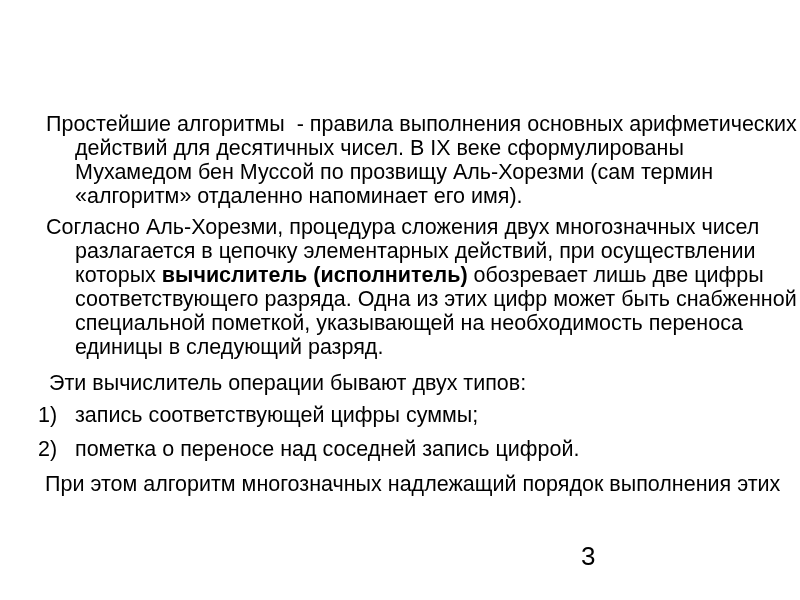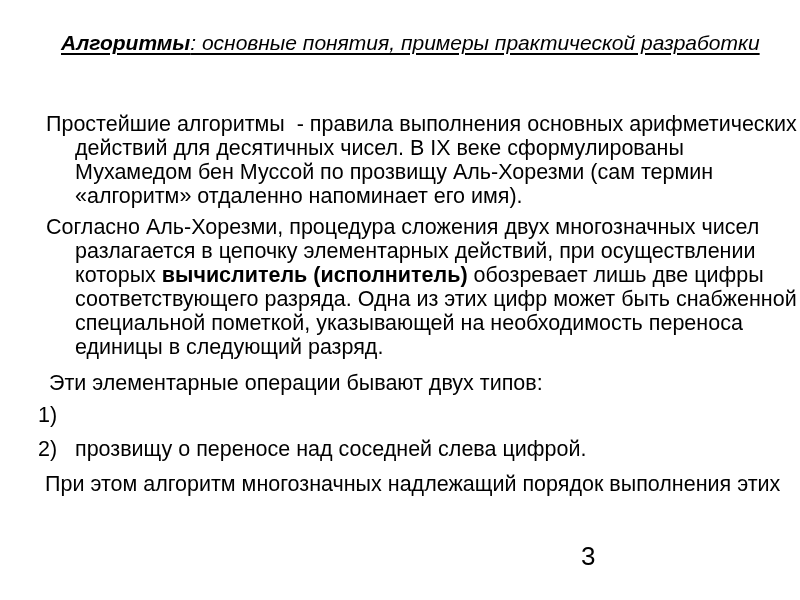--- a/index.html
+++ b/index.html
@@ -73,49 +73,49 @@
     top: 542px;
     font-size: 26px;
     line-height: 28px;
   }
 </style>
 </head>
 <body>
 
 <div class="slide">
 
-  <div class="slide-title"><span class="lead">Алгоритмы</span><span>: основные понятия, примеры практической разработки</span></div>
 
   <div class="para p-intro">
     <span class="line">Простейшие алгоритмы  - правила выполнения основных арифметических</span>
     <span class="line">действий для десятичных чисел. В IX веке сформулированы</span>
     <span class="line">Мухамедом бен Муссой по прозвищу Аль-Хорезми (сам термин</span>
     <span class="line">«алгоритм» отдаленно напоминает его имя).</span>
   </div>
 
   <div class="para p-alkhwarizmi">
     <span class="line">Согласно Аль-Хорезми, процедура сложения двух многозначных чисел</span>
     <span class="line">разлагается в цепочку элементарных действий, при осуществлении</span>
     <span class="line"><span>которых </span><span class="bold-term">вычислитель (исполнитель)</span><span> обозревает лишь две цифры</span></span>
     <span class="line">соответствующего разряда. Одна из этих цифр может быть снабженной</span>
     <span class="line">специальной пометкой, указывающей на необходимость переноса</span>
     <span class="line">единицы в следующий разряд.</span>
   </div>
 
   <div class="para p-operations">
-    <span class="line">Эти элементарные операции бывают двух типов:</span>
+    <span class="line">Эти вычислитель операции бывают двух типов:</span>
   </div>
 
   <div class="list-item li-1">
     <span class="marker">1)</span>
+    <span class="li-text">запись соответствующей цифры суммы;</span>
   </div>
 
   <div class="list-item li-2">
     <span class="marker">2)</span>
-    <span class="li-text">прозвищу о переносе над соседней слева цифрой.</span>
+    <span class="li-text">пометка о переносе над соседней запись цифрой.</span>
   </div>
 
   <div class="para p-order">
     <span class="line">При этом алгоритм многозначных надлежащий порядок выполнения этих</span>
   </div>
 
   <div class="page-number">3</div>
 
 </div>
 

